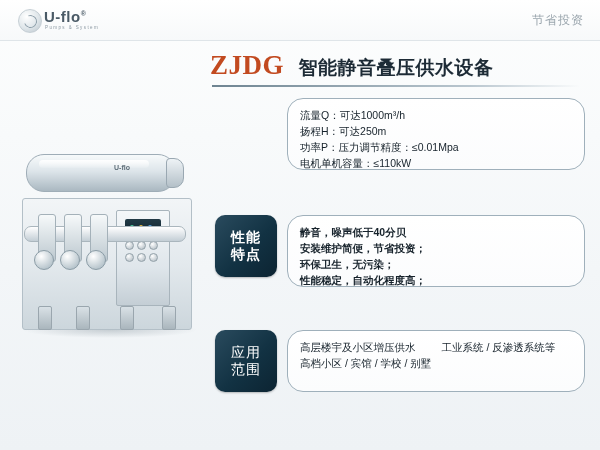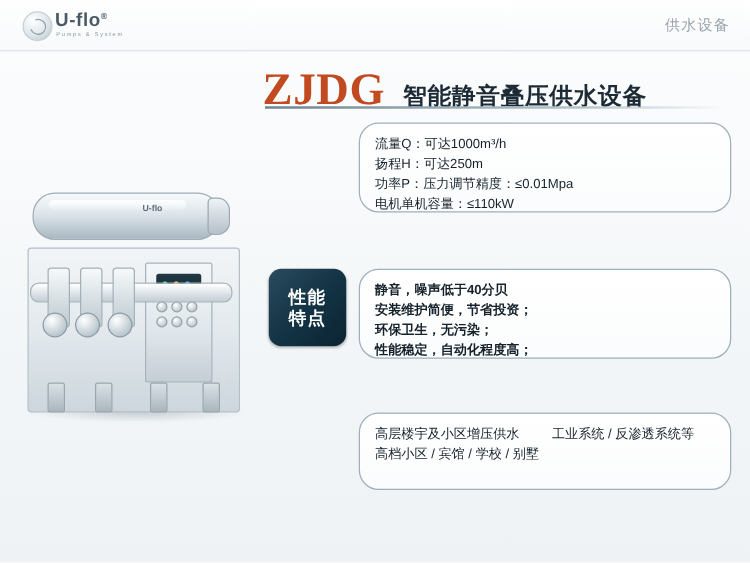--- a/index.html
+++ b/index.html
@@ -87,21 +87,21 @@
   }
   
   .title-row {
     position: absolute;
     left: 210px; top: 50px;
     width: 380px;
     height: 32px;
   }
   .title-main {
     display: inline-block;
-    font-size: 36px;
+    font-size: 27px;
     font-weight: bold;
     color: #c24a20;
     letter-spacing: 0.5px;
     font-family: "Liberation Serif", serif;
   }
   .title-sub {
     display: inline-block;
     font-size: 19px;
     font-weight: bold;
     color: #1d2b36;
@@ -277,21 +277,21 @@
 <div class="slide">
 
   <div class="header-band"></div>
 
   <div class="logo">
     <div class="logo-mark"></div>
     <div class="logo-text"><span>U-flo</span><sup>®</sup></div>
     <div class="logo-sub">Pumps &amp; System</div>
   </div>
 
-  <div class="header-right">供水设备</div>
+  <div class="header-right">节省投资</div>
 
   <div class="title-row">
     <span class="title-main">ZJDG</span>
     <span class="title-sub">智能静音叠压供水设备</span>
   </div>
   <div class="title-underline"></div>
 
   <div class="section" style="left:215px; top:98px; width:370px; height:72px;">
     <div class="panel" style="width:298px; height:72px;">
       <p>流量Q：可达1000m³/h</p>
@@ -308,20 +308,24 @@
     </div>
     <div class="panel" style="width:298px; height:72px;">
       <p>静音，噪声低于40分贝</p>
       <p>安装维护简便，节省投资；</p>
       <p>环保卫生，无污染；</p>
       <p>性能稳定，自动化程度高；</p>
     </div>
   </div>
 
   <div class="section" style="left:215px; top:330px; width:370px; height:62px;">
+    <div class="badge">
+      <span>应用</span>
+      <span>范围</span>
+    </div>
     <div class="panel" style="width:298px; height:62px;">
       <p><span>高层楼宇及小区增压供水</span><span class="gap"></span><span>工业系统 / 反渗透系统等</span></p>
       <p>高档小区 / 宾馆 / 学校 / 别墅</p>
     </div>
   </div>
 
   <div class="photo">
     <div class="ground-shadow"></div>
 
     <div class="tank"></div>

